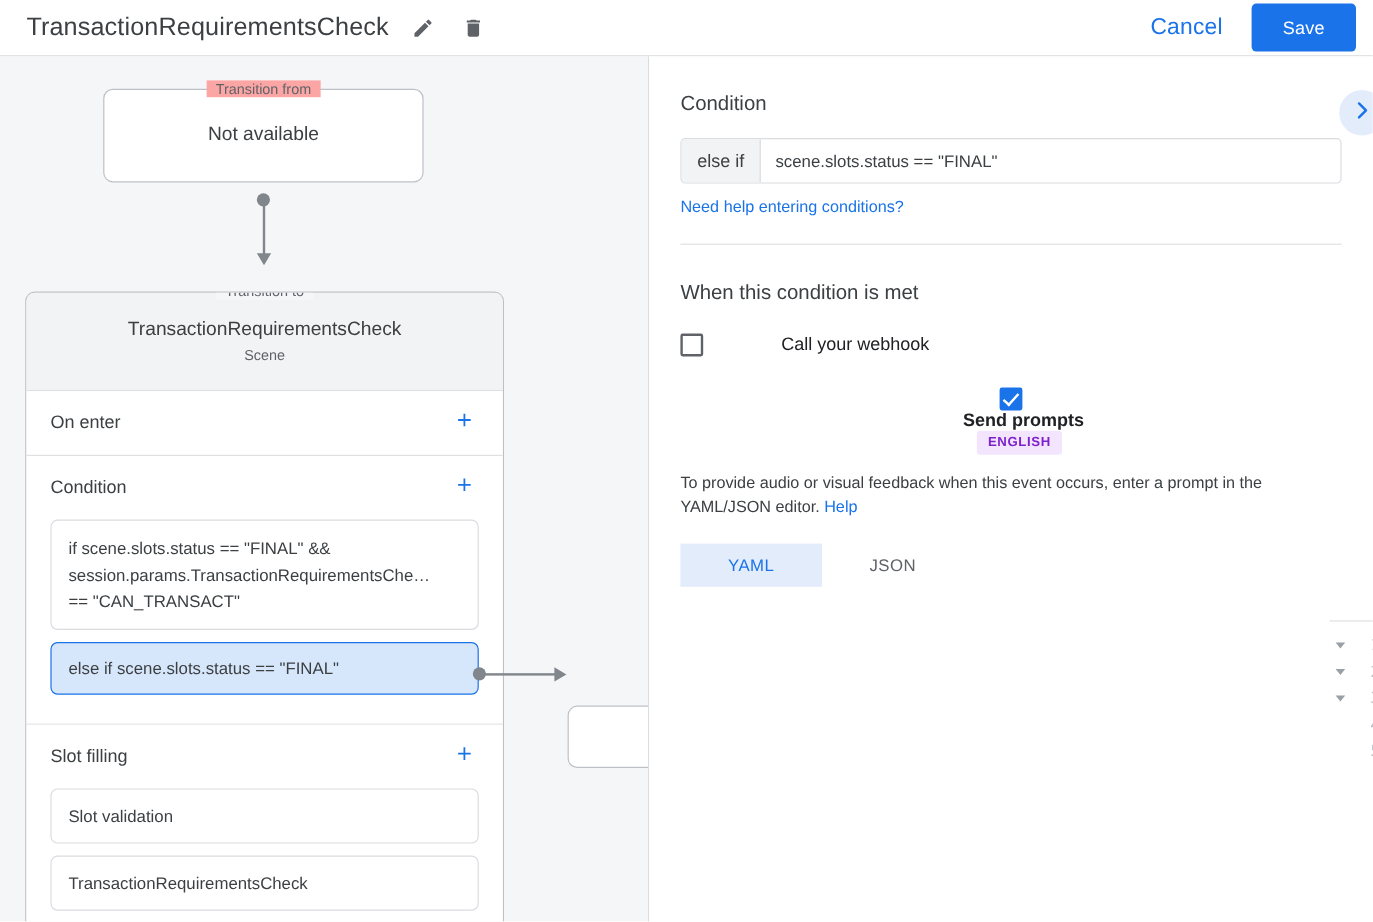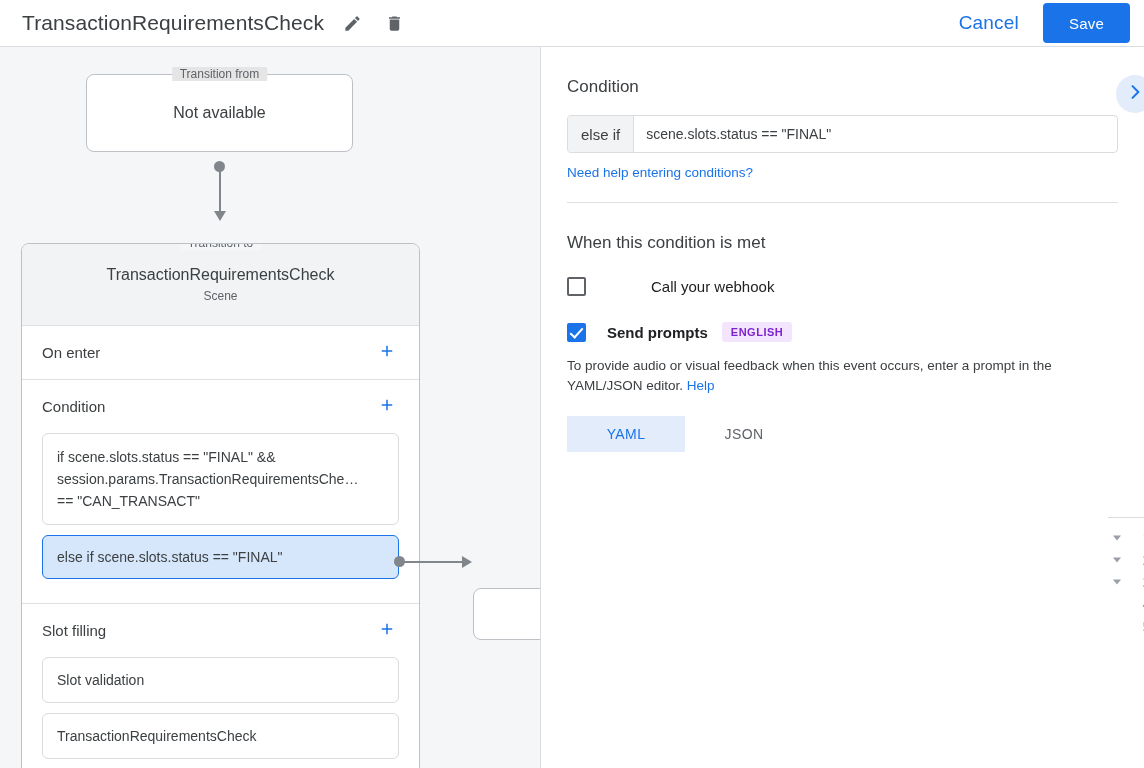--- a/index.html
+++ b/index.html
@@ -60,21 +60,21 @@
   
   .node {
     position: absolute;
     border: 1px solid #bdc1c6;
     border-radius: 8px;
     background: #ffffff;
   }
   .node-legend {
     position: absolute; top: -8px; left: 50%;
     transform: translateX(-50%);
-    background: #e5e5e5;
+    background: #fca5a5;
     padding: 0 8px;
     font-size: 12px; color: #5f6368; white-space: nowrap;
   }
 
   
   #node-from {
     left: 86px; top: 27px; width: 267px; height: 78px;
     display: flex; align-items: center; justify-content: center;
   }
   #node-from .node-title { font-size: 16px; color: #3c4043; }
@@ -381,21 +381,21 @@
     </div>
 
     <div class="panel-section">
       <div class="panel-h">When this condition is met</div>
 
       <div class="check-row" style="margin-top:6px;gap:44px;">
         <div class="cbox"></div>
         <div class="check-label">Call your webhook</div>
       </div>
 
-      <div class="check-row" style="margin-top:26px;">
+      <div class="check-row" style="margin-top:26px;flex-direction:column;">
         <div class="cbox checked"></div>
         <div class="check-label bold">Send prompts</div>
         <div class="badge">ENGLISH</div>
       </div>
 
       <div class="helper-text">
         <span>To provide audio or visual feedback when this event occurs, enter a prompt in the YAML/JSON editor.</span>
         <a>Help</a>
       </div>
 

